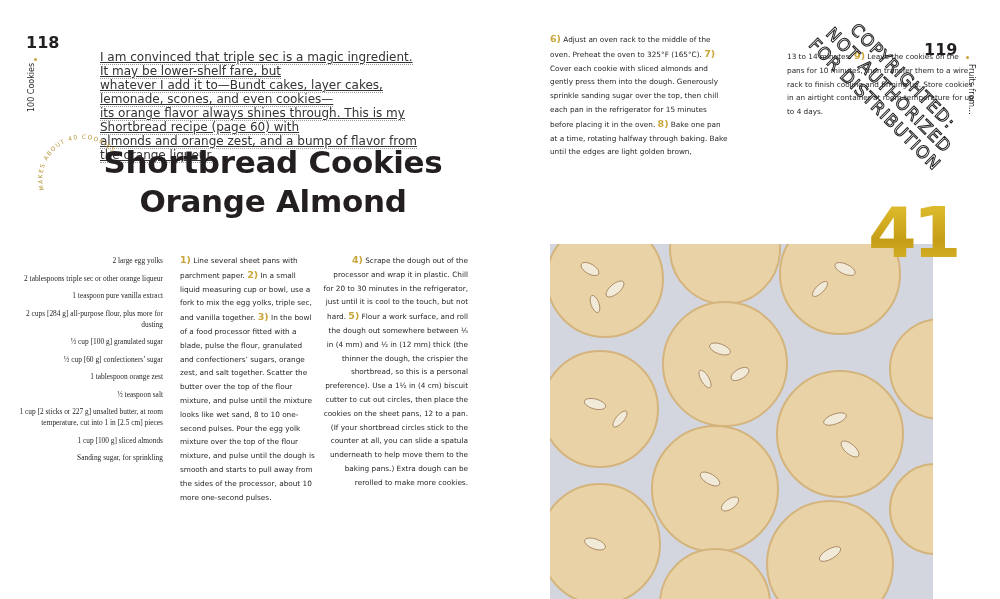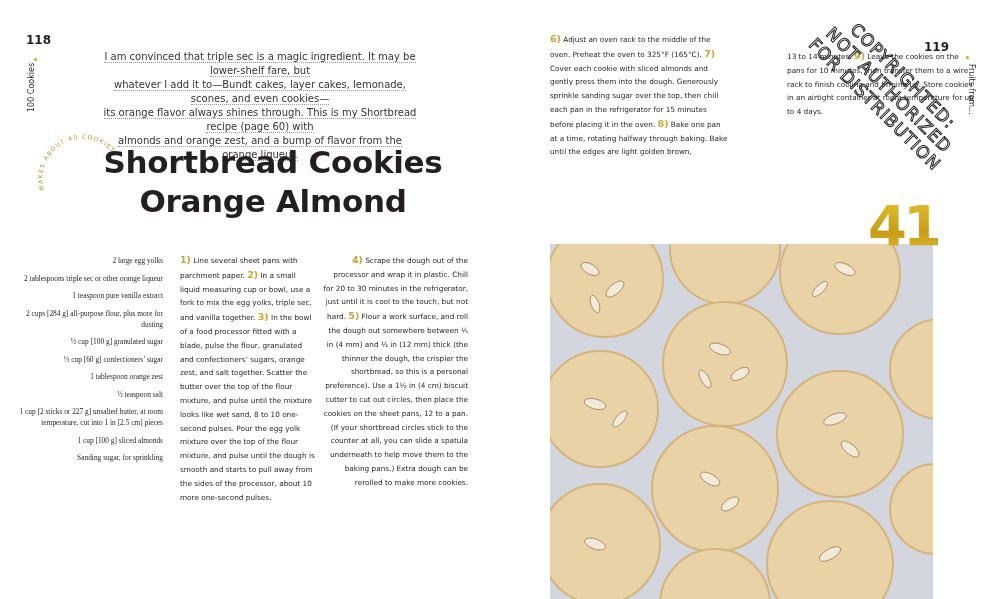--- a/index.html
+++ b/index.html
@@ -1,46 +1,46 @@
 <!DOCTYPE html>
 <html><head>
 <meta charset="utf-8">
 <style>
   * { box-sizing: border-box; margin: 0; padding: 0; }
   html, body { width: 1000px; height: 599px; background: #ffffff; overflow: hidden; }
   body { position: relative; font-family: "DejaVu Sans", sans-serif; color: #231f20; }
 
-  .page-num { position: absolute; top: 33px; font-size: 12px; font-weight: bold; color: #231f20; }
+  .page-num { position: absolute; top: 33px; font-size: 16px; font-weight: bold; color: #231f20; }
   .page-num.left { left: 26px; }
   .page-num.right { left: 924px; margin-top: 7px; }
   .gold-dot { position: absolute; width: 3px; height: 3px; border-radius: 50%; background: #c9a53a; }
 
   .vert-left { position: absolute; left: 27px; top: 118px; transform-origin: left top; transform: rotate(-90deg); font-size: 8px; color: #231f20; white-space: nowrap; }
   .vert-right { position: absolute; left: 976px; top: 64px; transform-origin: left top; transform: rotate(90deg); font-size: 8px; color: #231f20; white-space: nowrap; }
 
-  .intro { position: absolute; left: 100px; top: 50px; width: 320px; font-size: 10px; line-height: 14px; text-align: center; color: #333; }
+  .intro { position: absolute; left: 100px; top: 50px; width: 320px; font-size: 12px; line-height: 14px; text-align: left; color: #333; text-decoration: underline; }
   .intro span.l { display: inline; border-bottom: 1px dotted #999; }
 
   .makes-arc { position: absolute; left: 30px; top: 130px; width: 90px; height: 80px; }
   .makes-arc text { font-size: 6px; letter-spacing: 1.2px; fill: #b8963a; font-family: "DejaVu Sans", sans-serif; }
 
   .title { position: absolute; left: 103px; top: 143px; width: 340px; text-align: center; font-family: "DejaVu Sans", sans-serif; font-size: 31px; font-weight: bold; line-height: 39px; color: #231f20; letter-spacing: -0.3px; }
 
   .ingredients { position: absolute; left: 8px; top: 255px; width: 155px; text-align: right; font-size: 7.4px; line-height: 11px; color: #231f20; font-family: Liberation Serif, serif; }
   .ingredients .ing { margin-bottom: 6.5px; }
 
   .col { position: absolute; font-size: 7.3px; line-height: 13.8px; color: #231f20; }
   .col1 { left: 180px; top: 253px; width: 138px; }
   .col2 { left: 322px; top: 253px; width: 146px; text-align: right; }
   .col3 { left: 550px; top: 32px; width: 178px; }
   .col4 { left: 787px; top: 49px; width: 190px; }
   .step-num { color: #c9a53a; font-size: 9.5px; font-weight: bold; }
 
   .photo { position: absolute; left: 550px; top: 244px; width: 383px; height: 355px; overflow: hidden; background: #d6d9e0; }
-  .big-num { position: absolute; left: 868px; top: 198px; font-size: 56px; font-weight: bold; line-height: 1; letter-spacing: -4px; color: #d4b11f; background: linear-gradient(180deg,#e2c230,#c79d17 60%,#d9b72a); -webkit-background-clip: text; background-clip: text; -webkit-text-fill-color: transparent; font-family: "DejaVu Sans", sans-serif; }
+  .big-num { position: absolute; left: 868px; top: 198px; font-size: 70px; font-weight: bold; line-height: 1; letter-spacing: -4px; color: #d4b11f; background: linear-gradient(180deg,#e2c230,#c79d17 60%,#d9b72a); -webkit-background-clip: text; background-clip: text; -webkit-text-fill-color: transparent; font-family: "DejaVu Sans", sans-serif; }
 
   .watermark { position: absolute; left: 820px; top: 60px; transform: rotate(45deg); transform-origin: center; text-align: center; font-size: 17px; line-height: 20px; color: transparent; -webkit-text-stroke: 1px #222; font-family: "DejaVu Sans", sans-serif; letter-spacing: 1px; white-space: nowrap; }
 </style>
 </head>
 <body>
 
 <div class="page-num left">118</div>
 <div class="gold-dot" style="left:34px;top:58px"></div>
 <div class="vert-left" style="top:112px">100 Cookies</div>
 

